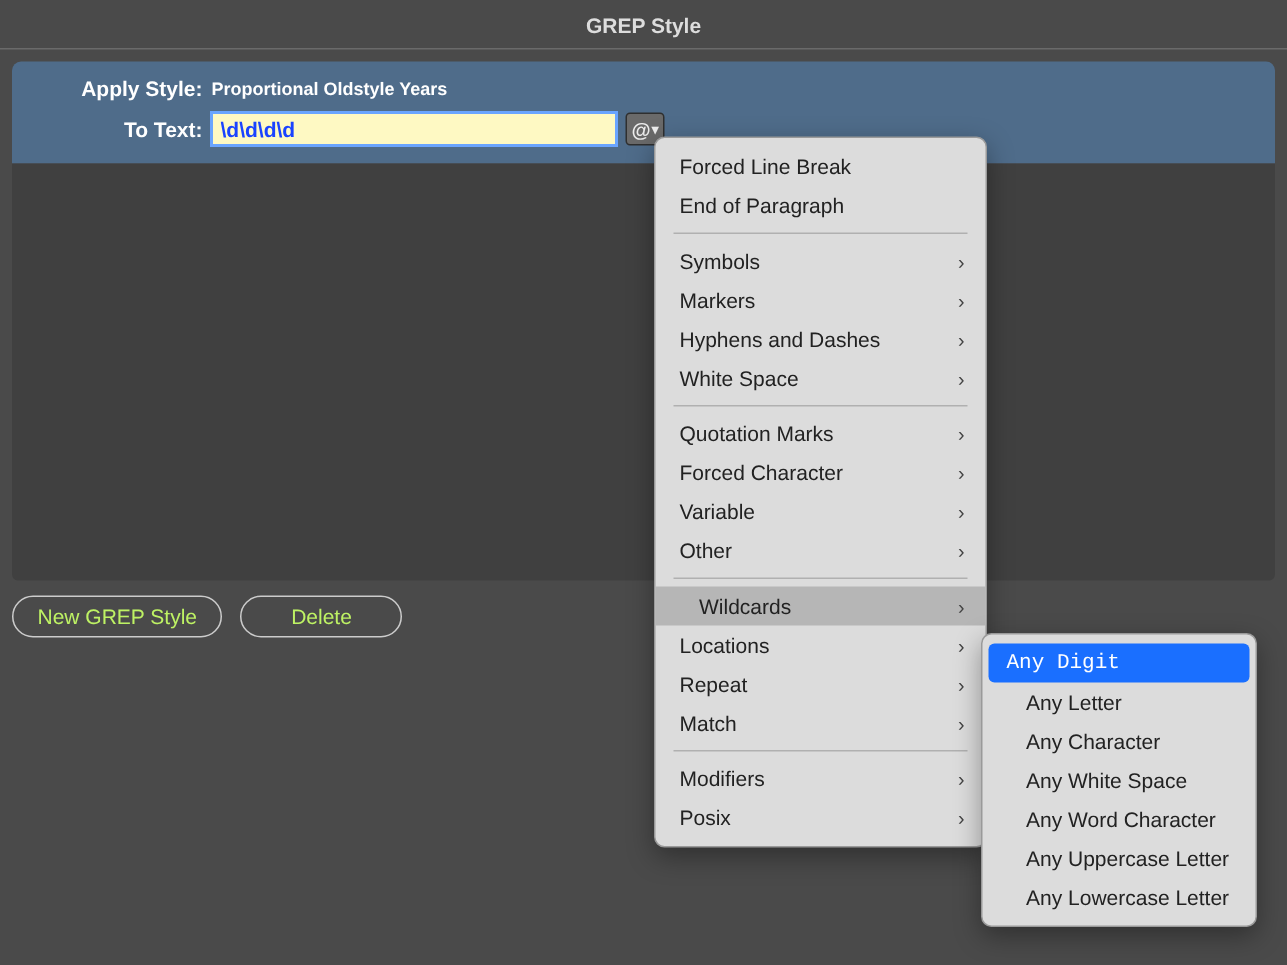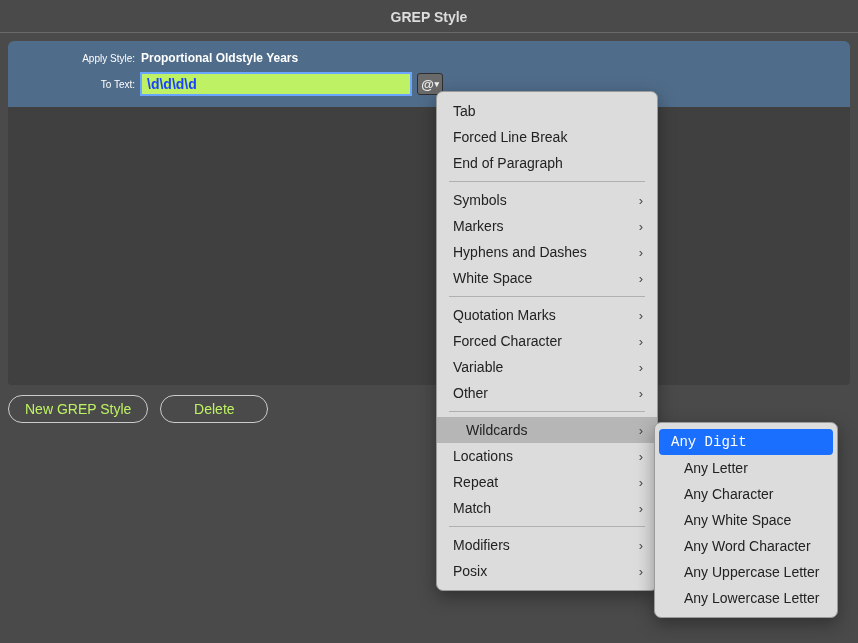--- a/index.html
+++ b/index.html
@@ -39,32 +39,32 @@
       display: flex;
       align-items: center;
       gap: 6px;
       margin-bottom: 8px;
     }
     .style-row:last-child { margin-bottom: 0; }
     .field-label {
       width: 115px;
       text-align: right;
       color: #fff;
-      font-weight: 400;
-      font-size: 10px;
+      font-weight: 700;
+      font-size: 14px;
     }
     .field-value {
       color: #fff;
       font-weight: 700;
       font-size: 12px;
     }
     .text-input {
       flex: 0 0 270px;
       height: 22px;
-      background: #bef264;
+      background: #fef9c3;
       border: 1px solid #2a3c56;
       outline: 2px solid #6aa5ff;
       outline-offset: -1px;
       color: #1a43ff;
       font-family: inherit;
       font-size: 14px;
       font-weight: 600;
       padding: 0 5px;
     }
     .at-btn {
@@ -189,23 +189,20 @@
   <div class="content-area"></div>
 </div>
 
 <div class="button-row">
   <button class="pill-btn">New GREP Style</button>
   <button class="pill-btn">Delete</button>
 </div>
 
 <div class="menu menu-main">
   <div class="menu-item">
-      <span>Tab</span>
-    </div>
-  <div class="menu-item">
       <span>Forced Line Break</span>
     </div>
   <div class="menu-item">
       <span>End of Paragraph</span>
     </div>
   <div class="menu-sep"></div>
   <div class="menu-item">
       <span>Symbols</span>
       <span class="chev">›</span>
     </div>

